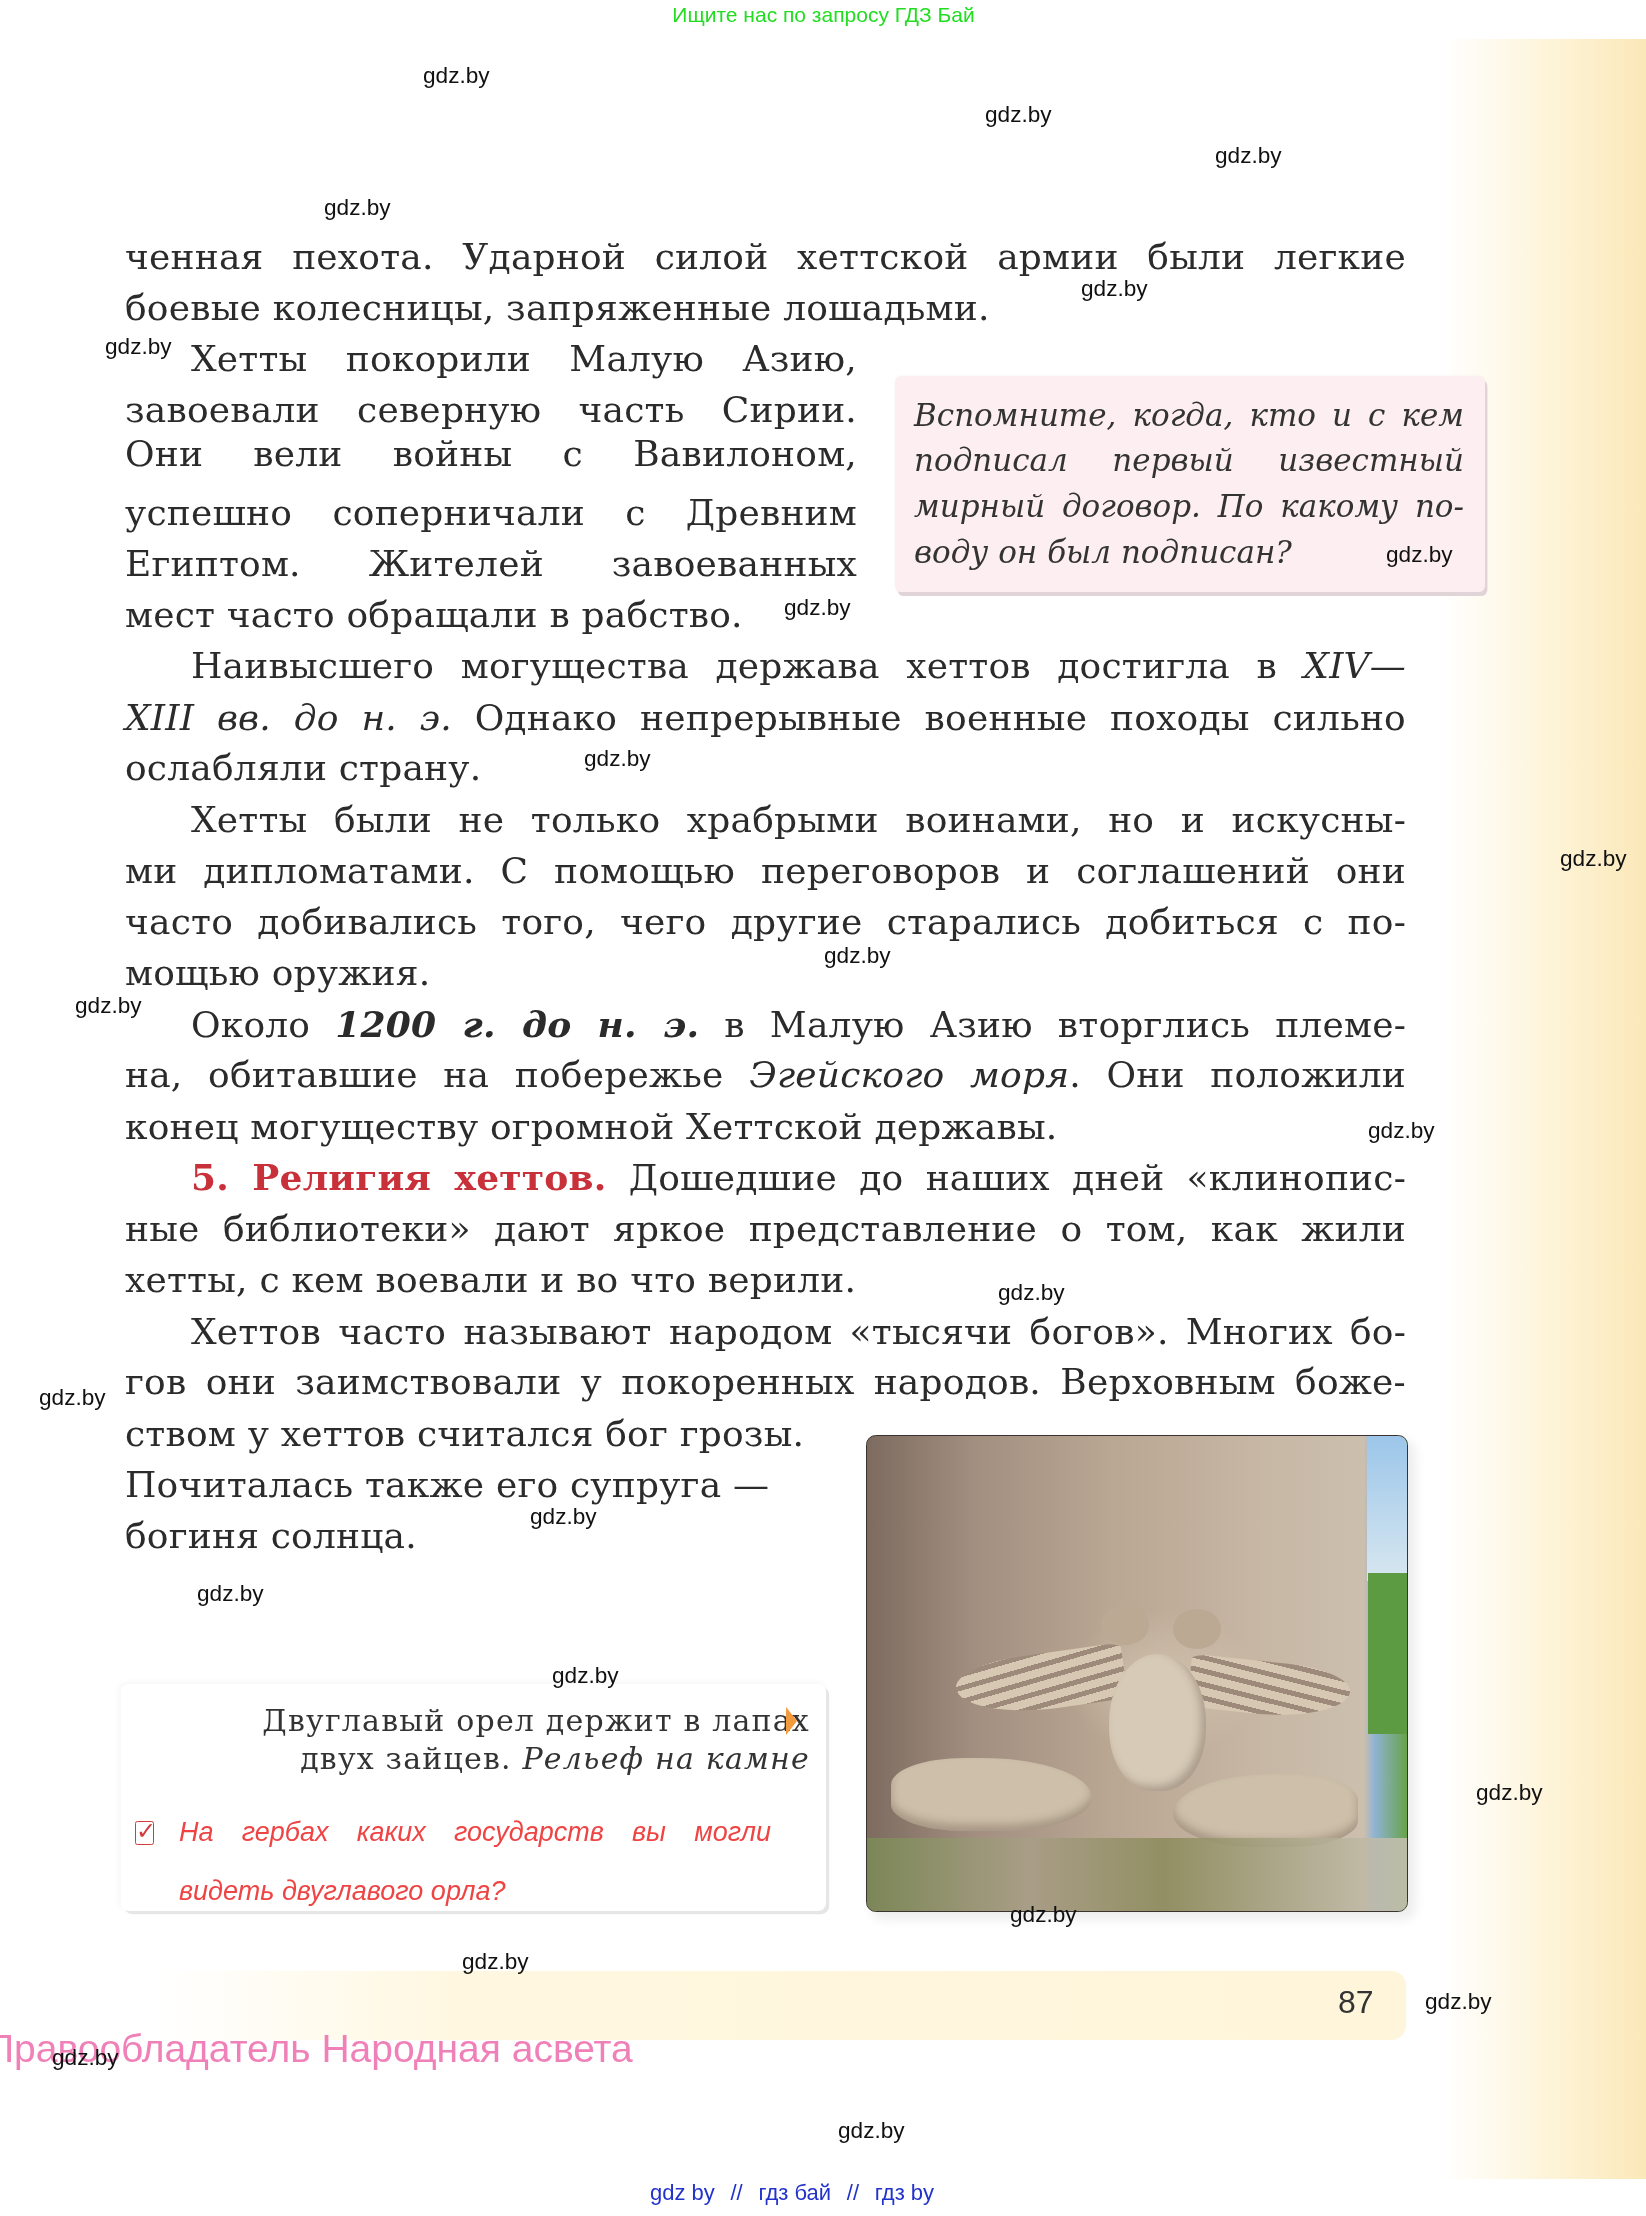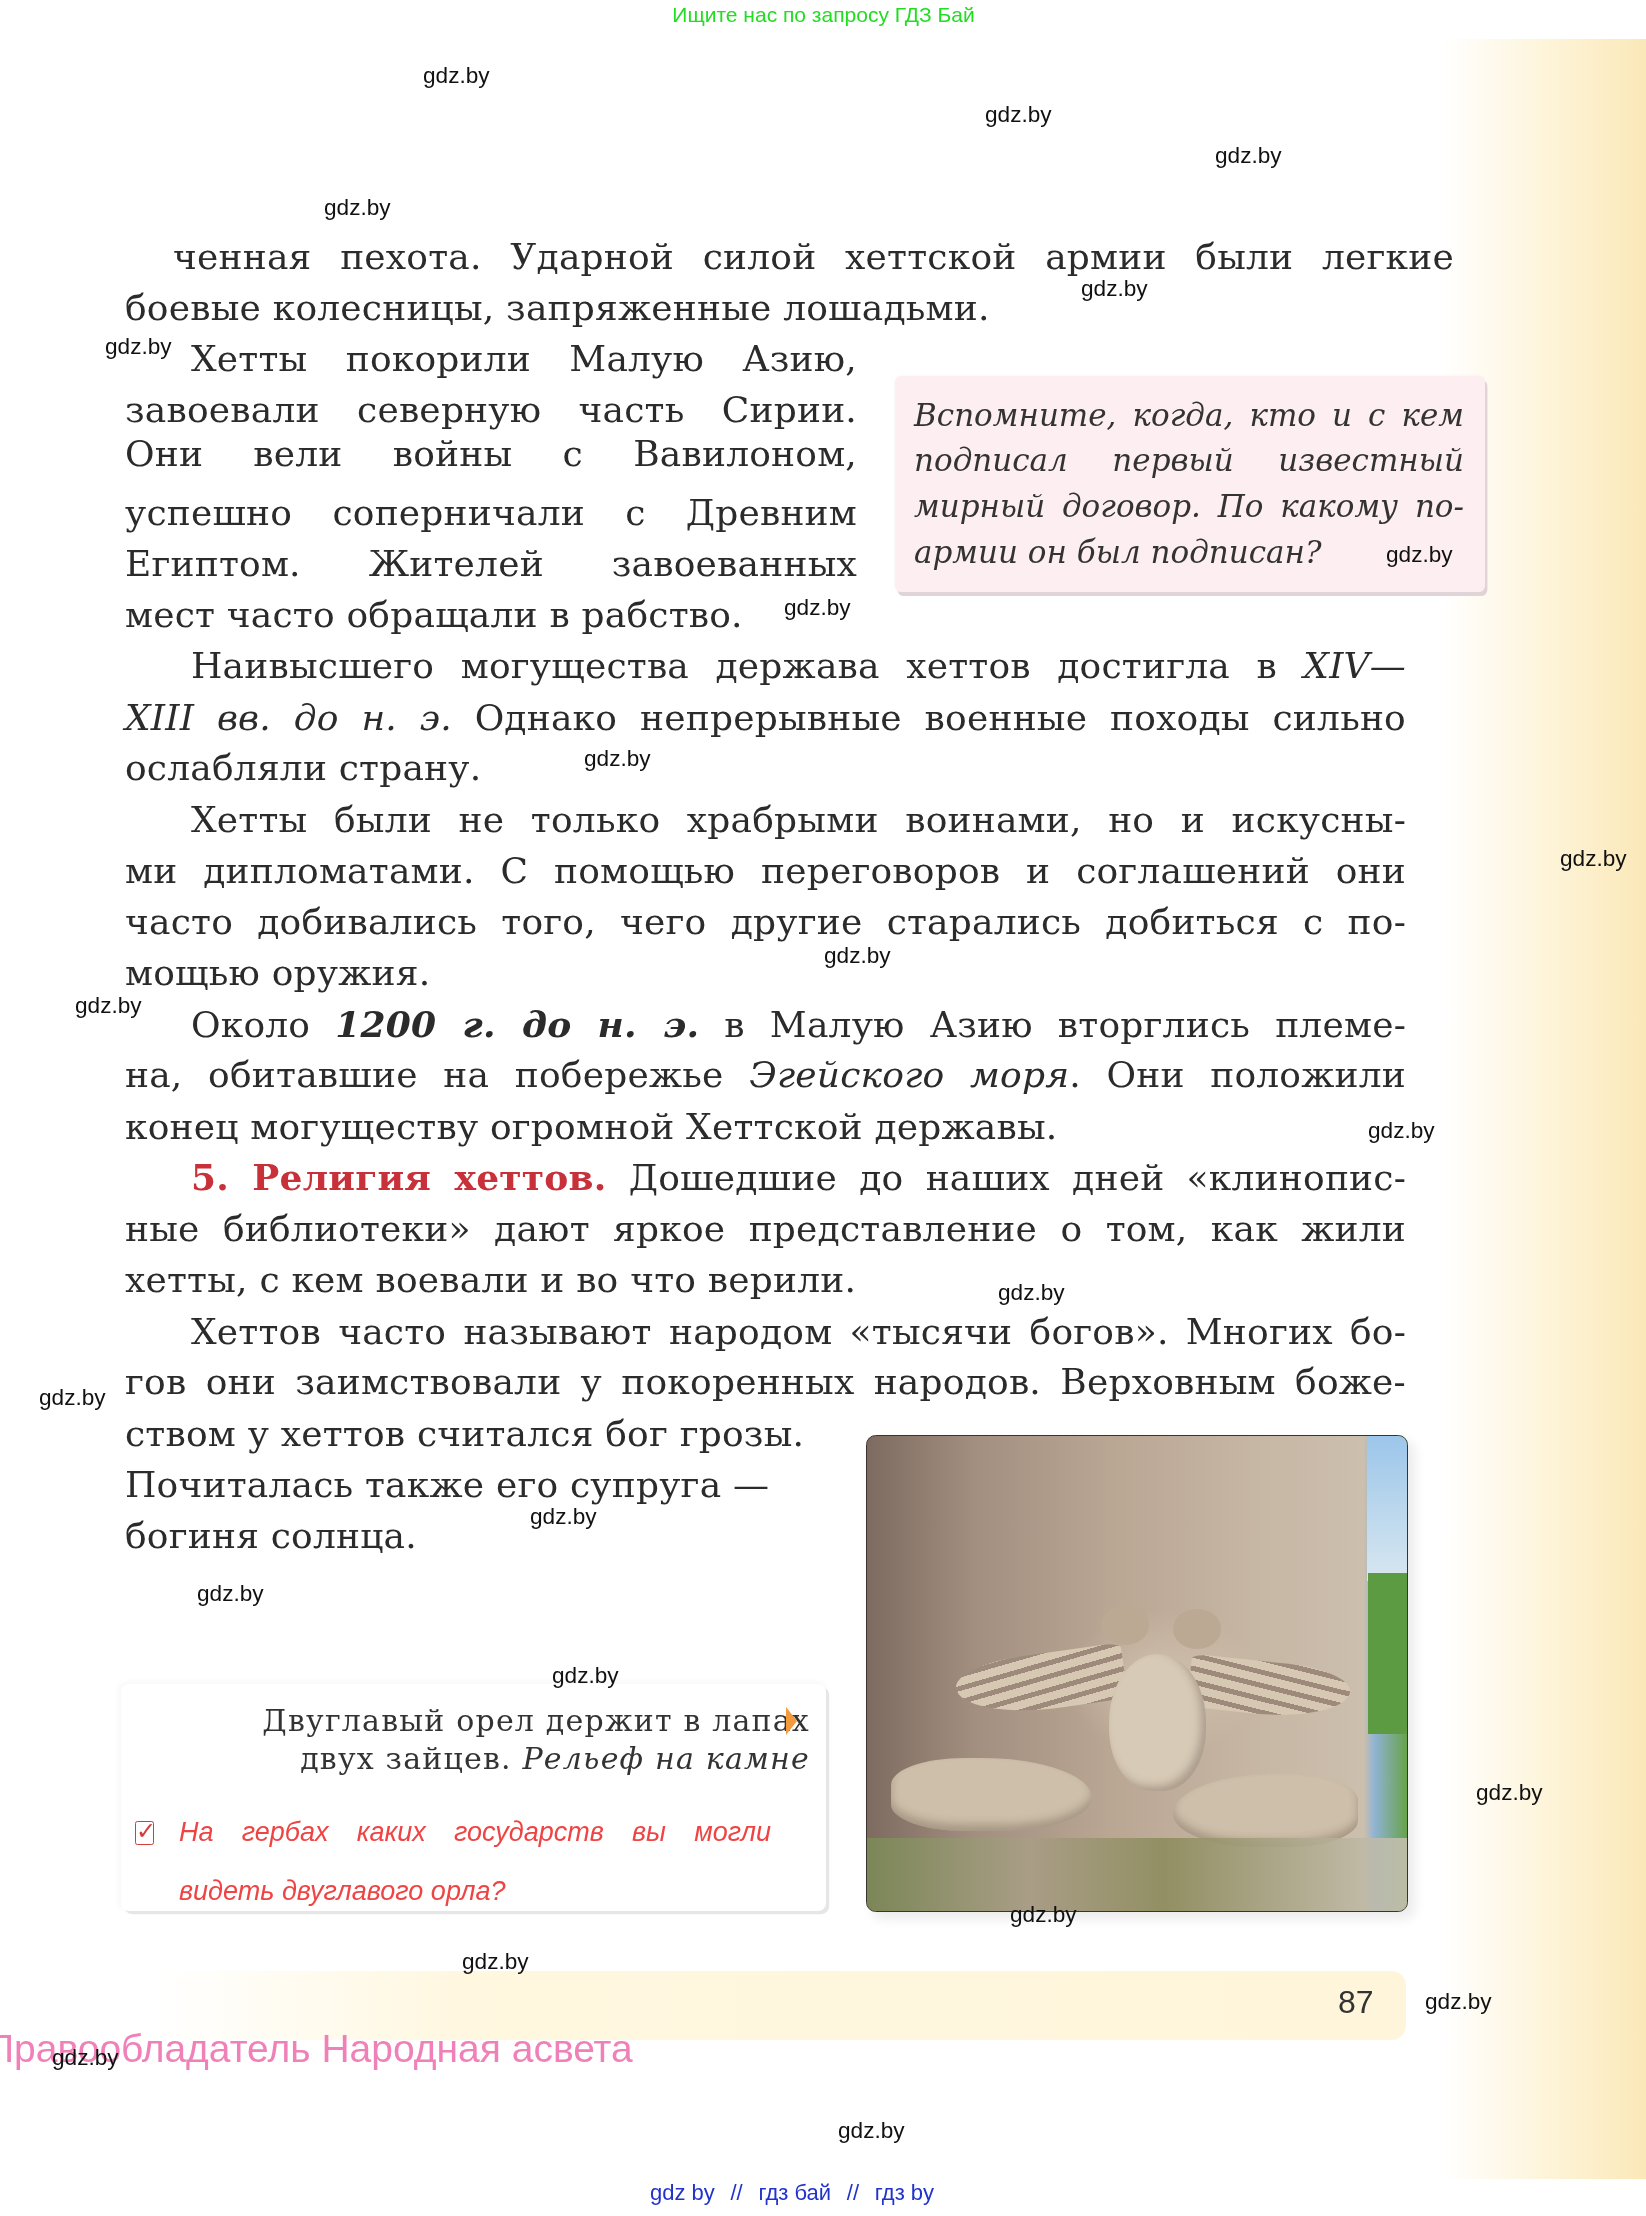--- a/index.html
+++ b/index.html
@@ -108,35 +108,35 @@
   }
   .footer-links span { padding: 0 4.8px; }
 </style>
 </head>
 <body>
 
 <div class="right-band"></div>
 
 <div class="top-banner">Ищите нас по запросу ГДЗ Бай</div>
 
-<div class="line full" style="top:231px;margin-left:48px;">ченная пехота. Ударной силой хеттской армии были легкие</div>
+<div class="line full" style="top:231px;">ченная пехота. Ударной силой хеттской армии были легкие</div>
 <div class="line full last" style="top:282px;">боевые колесницы, запряженные лошадьми.</div>
 
 <div class="line narrow indent" style="top:333px;">Хетты покорили Малую Азию,</div>
 <div class="line narrow" style="top:384px;">завоевали северную часть Сирии.</div>
 <div class="line narrow" style="top:428px;">Они вели войны с Вавилоном,</div>
 <div class="line narrow" style="top:487px;">успешно соперничали с Древним</div>
 <div class="line narrow" style="top:538px;">Египтом. Жителей завоеванных</div>
 <div class="line narrow last" style="top:589px;">мест часто обращали в рабство.</div>
 
 <div class="remind-box"></div>
 <div class="remind-line" style="top:393px;">Вспомните, когда, кто и с кем</div>
 <div class="remind-line" style="top:438px;">подписал первый известный</div>
 <div class="remind-line" style="top:484px;">мирный договор. По какому по-</div>
-<div class="remind-line" style="top:530px; text-align-last:left;">армии он был подписан?</div>
+<div class="remind-line" style="top:530px; text-align-last:left;">воду он был подписан?</div>
 
 <div class="line full indent" style="top:640px;"><span>Наивысшего могущества держава хеттов достигла в </span><span class="it">XIV—</span></div>
 <div class="line full" style="top:692px;"><span class="it">XIII вв. до н. э.</span><span> Однако непрерывные военные походы сильно</span></div>
 <div class="line full last" style="top:742px;">ослабляли страну.</div>
 
 <div class="line full indent" style="top:794px;">Хетты были не только храбрыми воинами, но и искусны-</div>
 <div class="line full" style="top:845px;">ми дипломатами. С помощью переговоров и соглашений они</div>
 <div class="line full" style="top:896px;">часто добивались того, чего другие старались добиться с по-</div>
 <div class="line full last" style="top:947px;">мощью оружия.</div>
 

